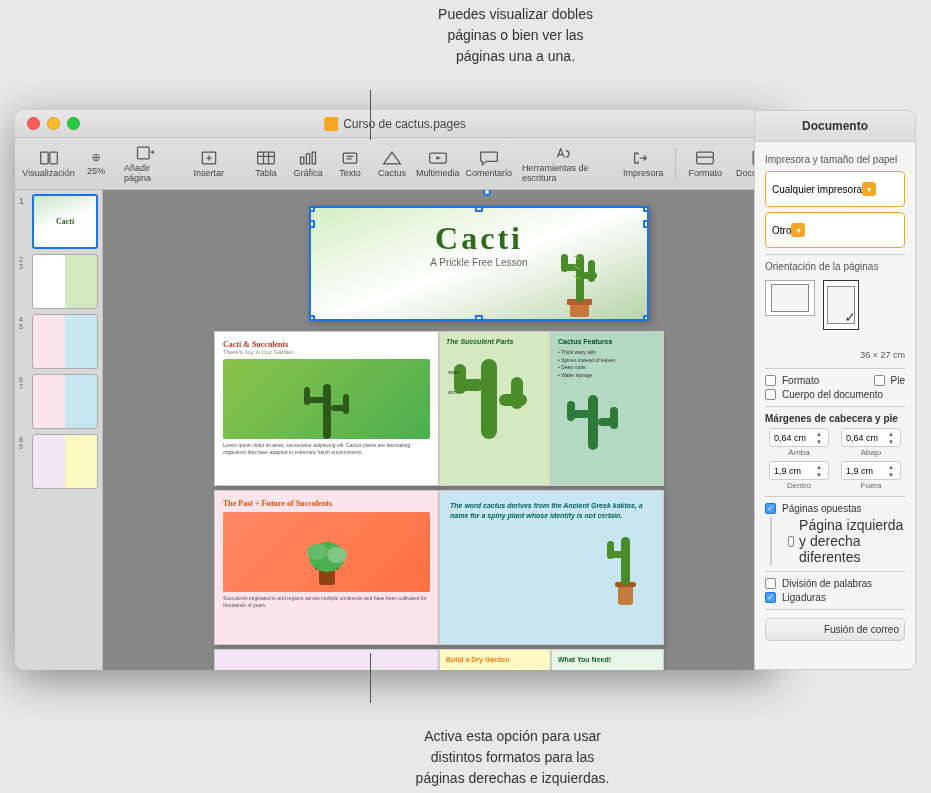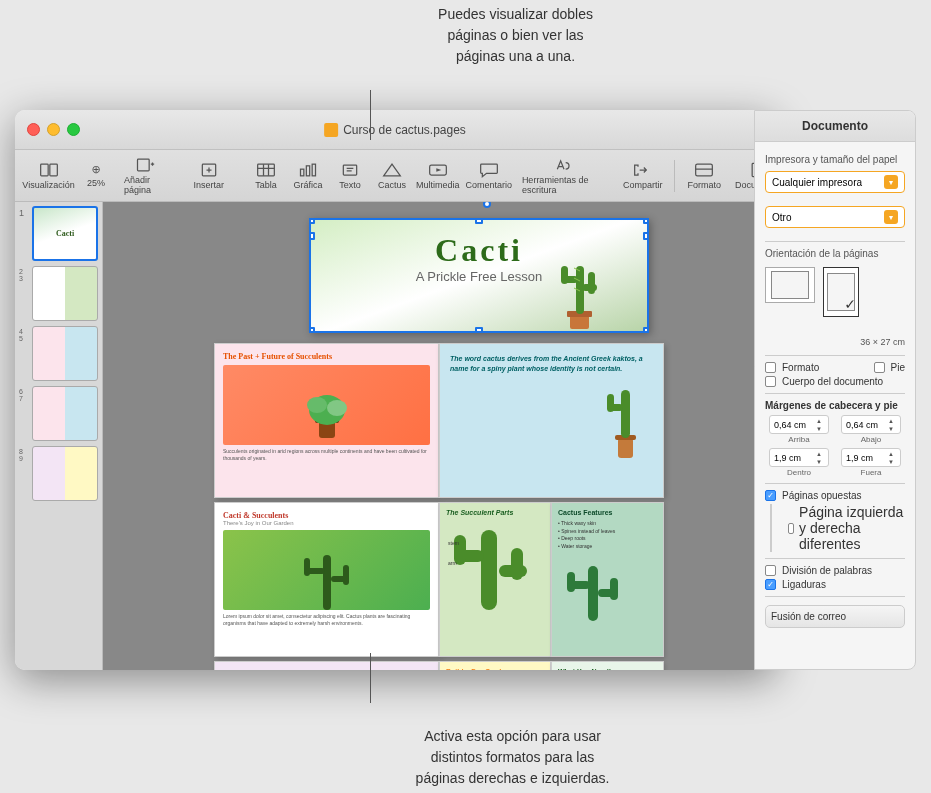--- a/index.html
+++ b/index.html
@@ -67,21 +67,21 @@
       border-radius: 10px;
       box-shadow: 0 10px 40px rgba(0,0,0,0.4);
       display: flex;
       flex-direction: column;
       overflow: hidden;
     }
 
     
     .titlebar {
       background: linear-gradient(to bottom, #e8e8e8, #d8d8d8);
-      height: 40px;
+      height: 28px;
       display: flex;
       align-items: center;
       padding: 0 12px;
       border-bottom: 1px solid #c0c0c0;
       flex-shrink: 0;
     }
     .traffic-lights {
       display: flex;
       gap: 7px;
       margin-right: 12px;
@@ -243,29 +243,29 @@
       height: calc(100% - 32px);
     }
     .panel-section-title {
       font-size: 10px;
       color: #555;
       margin-bottom: 6px;
       margin-top: 2px;
     }
     .panel-dropdown {
       width: 100%;
-      padding: 3px 6px;
+      padding: 10px 6px;
       border: 1px solid #ccc;
       border-radius: 4px;
       background: white;
       font-size: 10px;
-      margin-bottom: 13px;
-      display: flex;
-      align-items: center;
-      justify-content: space-between;
+      margin-bottom: 5px;
+      display: flex;
+      align-items: center;
+      justify-content: flex-start;
     }
     .panel-dropdown-orange {
       border-color: #f5a623;
     }
     .dropdown-arrow-orange {
       width: 14px;
       height: 14px;
       background: #f5a623;
       border-radius: 3px;
       display: flex;
@@ -398,21 +398,21 @@
       margin: 2px 0;
     }
     .panel-button {
       width: 100%;
       padding: 5px;
       border: 1px solid #ccc;
       border-radius: 5px;
       background: linear-gradient(to bottom, #f5f5f5, #e5e5e5);
       font-size: 10px;
       color: #333;
-      text-align: left;
+      text-align: right;
       cursor: pointer;
       margin-top: 8px;
     }
 
     
     .spread-row {
       display: flex;
       margin-top: 4px;
     }
 
@@ -554,21 +554,21 @@
         </svg>
         <span>Herramientas de escritura</span>
       </div>
     </div>
     <div class="toolbar-right">
       <div class="toolbar-btn">
         <svg viewBox="0 0 24 18" fill="none" stroke="#555" stroke-width="1.5">
           <path d="M8,9 L16,9 M13,6 L16,9 L13,12"></path>
           <path d="M6,5 v-2 h-4 v12 h4 v-2"></path>
         </svg>
-        <span>Compartir</span>
+        <span>Impresora</span>
       </div>
       <div class="toolbar-separator"></div>
       <div class="toolbar-btn">
         <svg viewBox="0 0 24 18" fill="none" stroke="#555" stroke-width="1.5">
           <rect x="2" y="2" width="20" height="14" rx="2"></rect>
           <line x1="2" y1="8" x2="22" y2="8"></line>
         </svg>
         <span>Formato</span>
       </div>
       <div class="toolbar-btn">
@@ -627,71 +627,39 @@
             <div style="position:absolute; top:-4px; left:-4px; width:8px; height:8px; background:white; border:2px solid #1a73e8; border-radius:1px; z-index:10;"></div>
             <div style="position:absolute; top:-4px; left:calc(50%-4px); width:8px; height:8px; background:white; border:2px solid #1a73e8; border-radius:1px; z-index:10;"></div>
             <div style="position:absolute; top:-4px; right:-4px; width:8px; height:8px; background:white; border:2px solid #1a73e8; border-radius:1px; z-index:10;"></div>
             <div style="position:absolute; bottom:-4px; left:-4px; width:8px; height:8px; background:white; border:2px solid #1a73e8; border-radius:1px; z-index:10;"></div>
             <div style="position:absolute; bottom:-4px; left:calc(50%-4px); width:8px; height:8px; background:white; border:2px solid #1a73e8; border-radius:1px; z-index:10;"></div>
             <div style="position:absolute; bottom:-4px; right:-4px; width:8px; height:8px; background:white; border:2px solid #1a73e8; border-radius:1px; z-index:10;"></div>
             <div style="position:absolute; top:calc(50%-4px); left:-4px; width:8px; height:8px; background:white; border:2px solid #1a73e8; border-radius:1px; z-index:10;"></div>
             <div style="position:absolute; top:calc(50%-4px); right:-4px; width:8px; height:8px; background:white; border:2px solid #1a73e8; border-radius:1px; z-index:10;"></div>
 
             <div style="font-family:Georgia,serif; font-size:32px; font-weight:bold; color:#2d6b1a; letter-spacing:3px; z-index:5;">Cacti</div>
-            <div style="font-size:13px; color:#666; z-index:5;">A Prickle Free Lesson</div>
+            <div style="font-size:10px; color:#666; z-index:5;">A Prickle Free Lesson</div>
 
             <svg style="position:absolute; bottom:0; right:40px; width:55px; height:85px; z-index:5;" viewBox="0 0 55 85">
 
               <rect x="18" y="68" width="19" height="15" rx="2" fill="#c8763a"></rect>
               <rect x="15" y="65" width="25" height="6" rx="1" fill="#b06030"></rect>
 
               <rect x="24" y="20" width="8" height="48" rx="4" fill="#4a8c2a"></rect>
 
               <rect x="10" y="30" width="16" height="7" rx="3.5" fill="#4a8c2a"></rect>
               <rect x="9" y="20" width="7" height="18" rx="3.5" fill="#4a8c2a"></rect>
 
               <rect x="30" y="38" width="15" height="7" rx="3.5" fill="#4a8c2a"></rect>
               <rect x="36" y="26" width="7" height="22" rx="3.5" fill="#4a8c2a"></rect>
 
               <line x1="28" y1="25" x2="22" y2="22" stroke="#8bc34a" stroke-width="1"></line>
               <line x1="28" y1="35" x2="22" y2="32" stroke="#8bc34a" stroke-width="1"></line>
               <line x1="28" y1="45" x2="22" y2="42" stroke="#8bc34a" stroke-width="1"></line>
             </svg>
-          </div>
-        </div>
-
-        <div class="spread-row" style="margin-top:4px;">
-
-          <div style="width:225px; height:155px; background:#fce4ec; border:1px solid #ccc; box-shadow:2px 2px 6px rgba(0,0,0,0.2); overflow:hidden; padding:8px;">
-            <div style="color:#e65100; font-size:8px; font-weight:bold; font-family:Georgia,serif; margin-bottom:4px;">The Past + Future of Succulents</div>
-            <div style="width:100%; height:80px; background:linear-gradient(135deg,#ff8a65,#ff7043); border-radius:2px; display:flex; align-items:center; justify-content:center; position:relative; overflow:hidden;">
-
-              <svg width="60" height="70" viewBox="0 0 60 70">
-                <rect x="22" y="50" width="16" height="18" rx="3" fill="#8b4513"></rect>
-                <rect x="18" y="47" width="24" height="6" rx="2" fill="#6b3010"></rect>
-                <ellipse cx="30" cy="40" rx="18" ry="15" fill="#4caf50"></ellipse>
-                <ellipse cx="20" cy="35" rx="10" ry="8" fill="#66bb6a"></ellipse>
-                <ellipse cx="40" cy="38" rx="10" ry="8" fill="#81c784"></ellipse>
-              </svg>
-            </div>
-            <div style="font-size:5px; color:#555; margin-top:3px; line-height:1.4;">Succulents originated in arid regions across multiple continents and have been cultivated for thousands of years.</div>
-          </div>
-
-          <div style="width:225px; height:155px; background:#c8e6f0; border:1px solid #ccc; box-shadow:2px 2px 6px rgba(0,0,0,0.2); overflow:hidden; padding:10px;">
-            <div style="color:#006064; font-size:7px; font-weight:bold; font-style:italic; line-height:1.4; margin-bottom:6px;">The word cactus derives from the Ancient Greek kaktos, a name for a spiny plant whose identity is not certain.</div>
-
-            <div style="display:flex; justify-content:flex-end;">
-              <svg width="55" height="80" viewBox="0 0 55 80">
-                <rect x="20" y="58" width="15" height="20" rx="3" fill="#c47a3a"></rect>
-                <rect x="17" y="55" width="21" height="5" rx="2" fill="#a05a20"></rect>
-                <rect x="23" y="10" width="9" height="48" rx="4.5" fill="#4a8c2a"></rect>
-                <rect x="10" y="24" width="15" height="7" rx="3.5" fill="#4a8c2a"></rect>
-                <rect x="9" y="14" width="7" height="18" rx="3.5" fill="#4a8c2a"></rect>
-              </svg>
-            </div>
           </div>
         </div>
 
         <div class="spread-row">
 
           <div style="width:225px; height:155px; background:white; border:1px solid #ccc; box-shadow:2px 2px 6px rgba(0,0,0,0.2); overflow:hidden; padding:8px;">
             <div style="color:#c0392b; font-size:8px; font-weight:bold; font-family:Georgia,serif;">Cacti &amp; Succulents</div>
             <div style="font-size:6px; color:#888; margin-bottom:4px;">There's Joy in Our Garden</div>
             <div style="width:100%; height:80px; background: linear-gradient(135deg, #8bc34a 0%, #4caf50 100%); border-radius:2px; position:relative; overflow:hidden;">
 
@@ -733,20 +701,52 @@
                 <rect x="9" y="16" width="8" height="20" rx="4" fill="#2d7a3a"></rect>
                 <rect x="40" y="33" width="20" height="8" rx="4" fill="#2d7a3a"></rect>
                 <rect x="52" y="22" width="8" height="22" rx="4" fill="#2d7a3a"></rect>
               </svg>
             </div>
           </div>
         </div>
 
         <div class="spread-row" style="margin-top:4px;">
 
+          <div style="width:225px; height:155px; background:#fce4ec; border:1px solid #ccc; box-shadow:2px 2px 6px rgba(0,0,0,0.2); overflow:hidden; padding:8px;">
+            <div style="color:#e65100; font-size:8px; font-weight:bold; font-family:Georgia,serif; margin-bottom:4px;">The Past + Future of Succulents</div>
+            <div style="width:100%; height:80px; background:linear-gradient(135deg,#ff8a65,#ff7043); border-radius:2px; display:flex; align-items:center; justify-content:center; position:relative; overflow:hidden;">
+
+              <svg width="60" height="70" viewBox="0 0 60 70">
+                <rect x="22" y="50" width="16" height="18" rx="3" fill="#8b4513"></rect>
+                <rect x="18" y="47" width="24" height="6" rx="2" fill="#6b3010"></rect>
+                <ellipse cx="30" cy="40" rx="18" ry="15" fill="#4caf50"></ellipse>
+                <ellipse cx="20" cy="35" rx="10" ry="8" fill="#66bb6a"></ellipse>
+                <ellipse cx="40" cy="38" rx="10" ry="8" fill="#81c784"></ellipse>
+              </svg>
+            </div>
+            <div style="font-size:5px; color:#555; margin-top:3px; line-height:1.4;">Succulents originated in arid regions across multiple continents and have been cultivated for thousands of years.</div>
+          </div>
+
+          <div style="width:225px; height:155px; background:#c8e6f0; border:1px solid #ccc; box-shadow:2px 2px 6px rgba(0,0,0,0.2); overflow:hidden; padding:10px;">
+            <div style="color:#006064; font-size:7px; font-weight:bold; font-style:italic; line-height:1.4; margin-bottom:6px;">The word cactus derives from the Ancient Greek kaktos, a name for a spiny plant whose identity is not certain.</div>
+
+            <div style="display:flex; justify-content:flex-end;">
+              <svg width="55" height="80" viewBox="0 0 55 80">
+                <rect x="20" y="58" width="15" height="20" rx="3" fill="#c47a3a"></rect>
+                <rect x="17" y="55" width="21" height="5" rx="2" fill="#a05a20"></rect>
+                <rect x="23" y="10" width="9" height="48" rx="4.5" fill="#4a8c2a"></rect>
+                <rect x="10" y="24" width="15" height="7" rx="3.5" fill="#4a8c2a"></rect>
+                <rect x="9" y="14" width="7" height="18" rx="3.5" fill="#4a8c2a"></rect>
+              </svg>
+            </div>
+          </div>
+        </div>
+
+        <div class="spread-row" style="margin-top:4px;">
+
           <div style="width:225px; height:155px; background:#f3e5f5; border:1px solid #ccc; box-shadow:2px 2px 6px rgba(0,0,0,0.2); overflow:hidden; padding:8px;">
             
             
             
           </div>
 
           <div style="display:flex;">
 
             <div style="width:112px; height:155px; background:#fff9c4; border:1px solid #ccc; box-shadow:1px 2px 4px rgba(0,0,0,0.15); overflow:hidden; padding:6px;">
               <div style="color:#f57f17; font-size:7px; font-weight:bold;">Build a Dry Garden</div>

